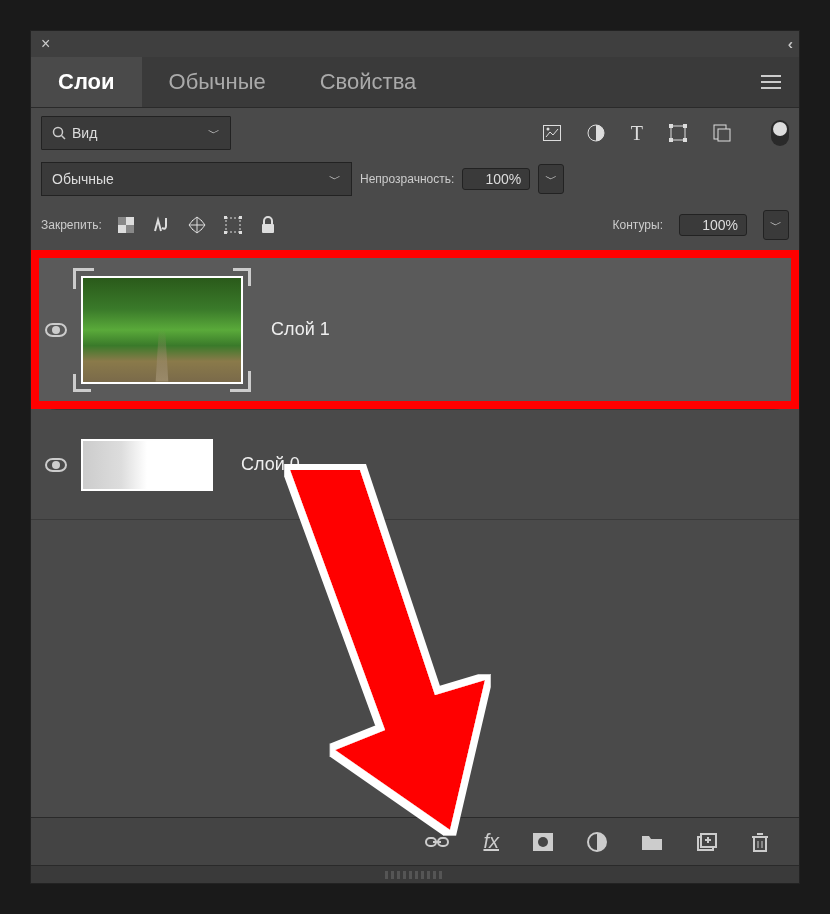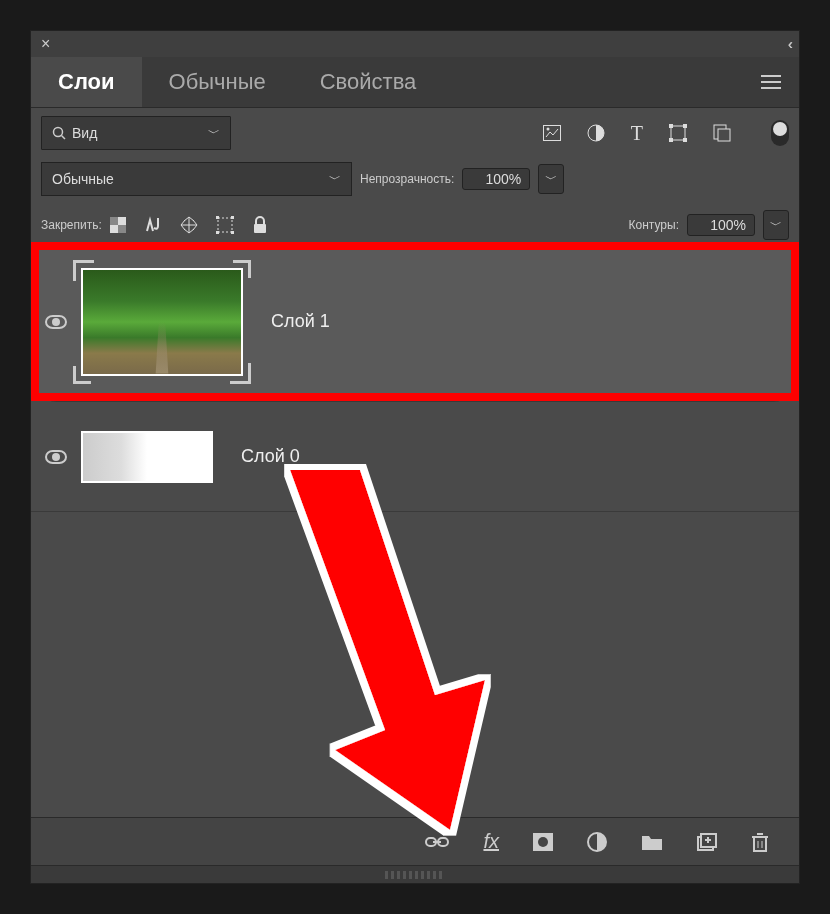--- a/index.html
+++ b/index.html
@@ -149,22 +149,22 @@
     border-radius: 3px;
     display: flex;
     align-items: center;
     justify-content: center;
     cursor: pointer;
   }
 
   .lock-row {
     display: flex;
     align-items: center;
-    padding: 6px 10px 2px 10px;
-    gap: 8px;
+    padding: 6px 10px 10px 10px;
+    gap: 16px;
   }
   .lock-icons { display: flex; gap: 18px; align-items: center; }
   .lock-icons > * { color: #ddd; cursor: pointer; }
   .spacer { flex: 1; }
 
   .layers-area {
     flex: 1;
     background: #4a4a4a;
     overflow: hidden;
     position: relative;

